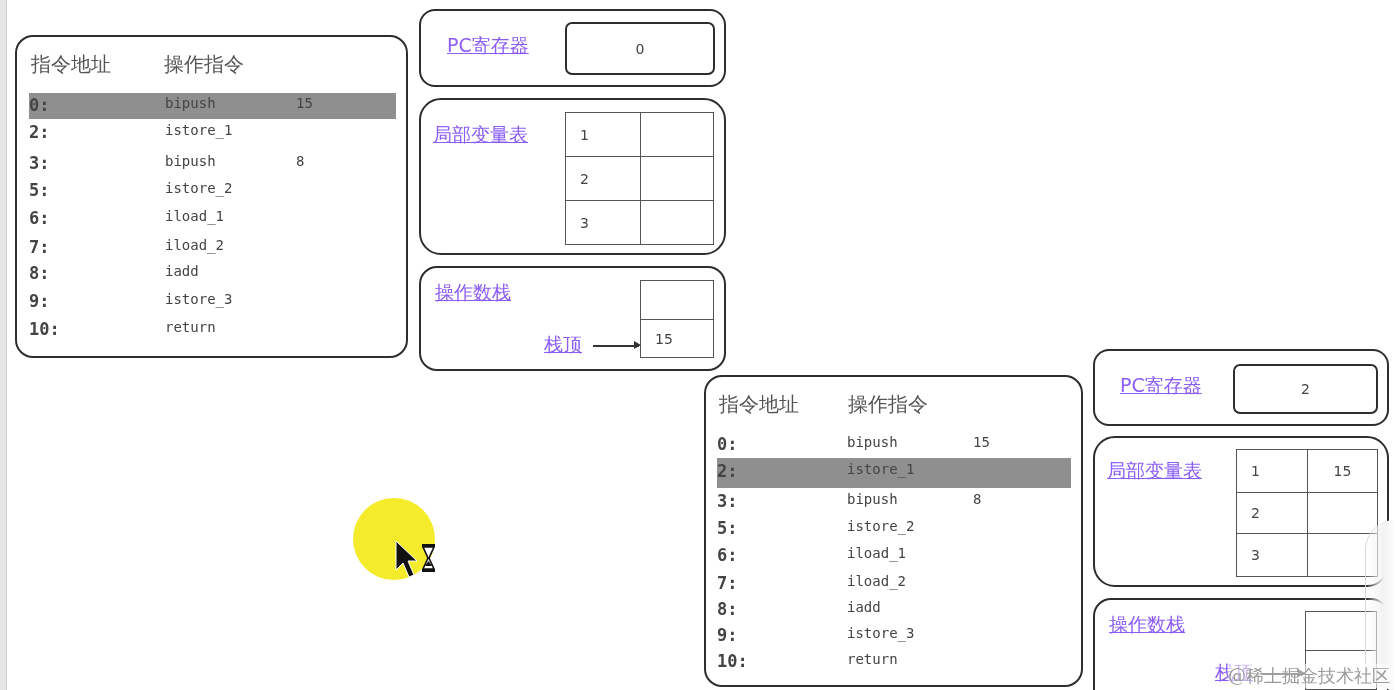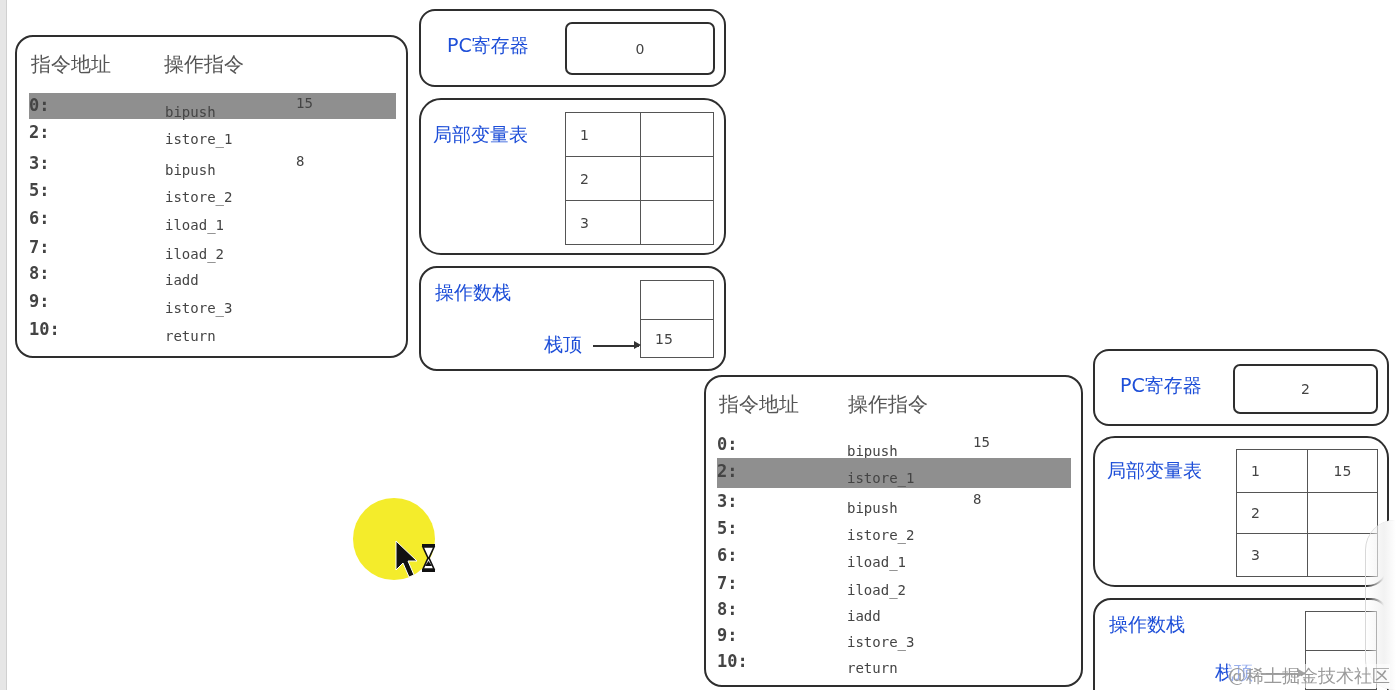--- a/index.html
+++ b/index.html
@@ -23,26 +23,26 @@
     }
     .row {
       position: absolute; left: 12px; right: 10px; height: 26px;
       font-family: "DejaVu Sans Mono", monospace;
     }
     .row.hl { background: #8f8f8f; }
     .row .addr {
       position: absolute; left: 0; top: 2px; font-size: 17px; font-weight: bold; color: #444;
     }
     .row .op {
-      position: absolute; top: 2px; font-size: 14px; color: #444; margin-top: 9px;
+      position: absolute; top: 2px; font-size: 14px; color: #444;
     }
     .row .arg {
       position: absolute; top: 2px; font-size: 14px; color: #444;
     }
-    .label-cn { position: absolute; font-size: 19px; color: #1d4ed8; }
+    .label-cn { position: absolute; font-size: 19px; color: #8b5cf6; text-decoration: underline; }
     .pc-val {
       position: absolute; box-sizing: border-box;
       border: 2.5px solid #2e2e2e; border-radius: 7px;
       display: flex; align-items: center; justify-content: center;
       font-size: 14px; color: #444;
     }
     table.lvt {
       position: absolute; border-collapse: collapse;
     }
     table.lvt td {

